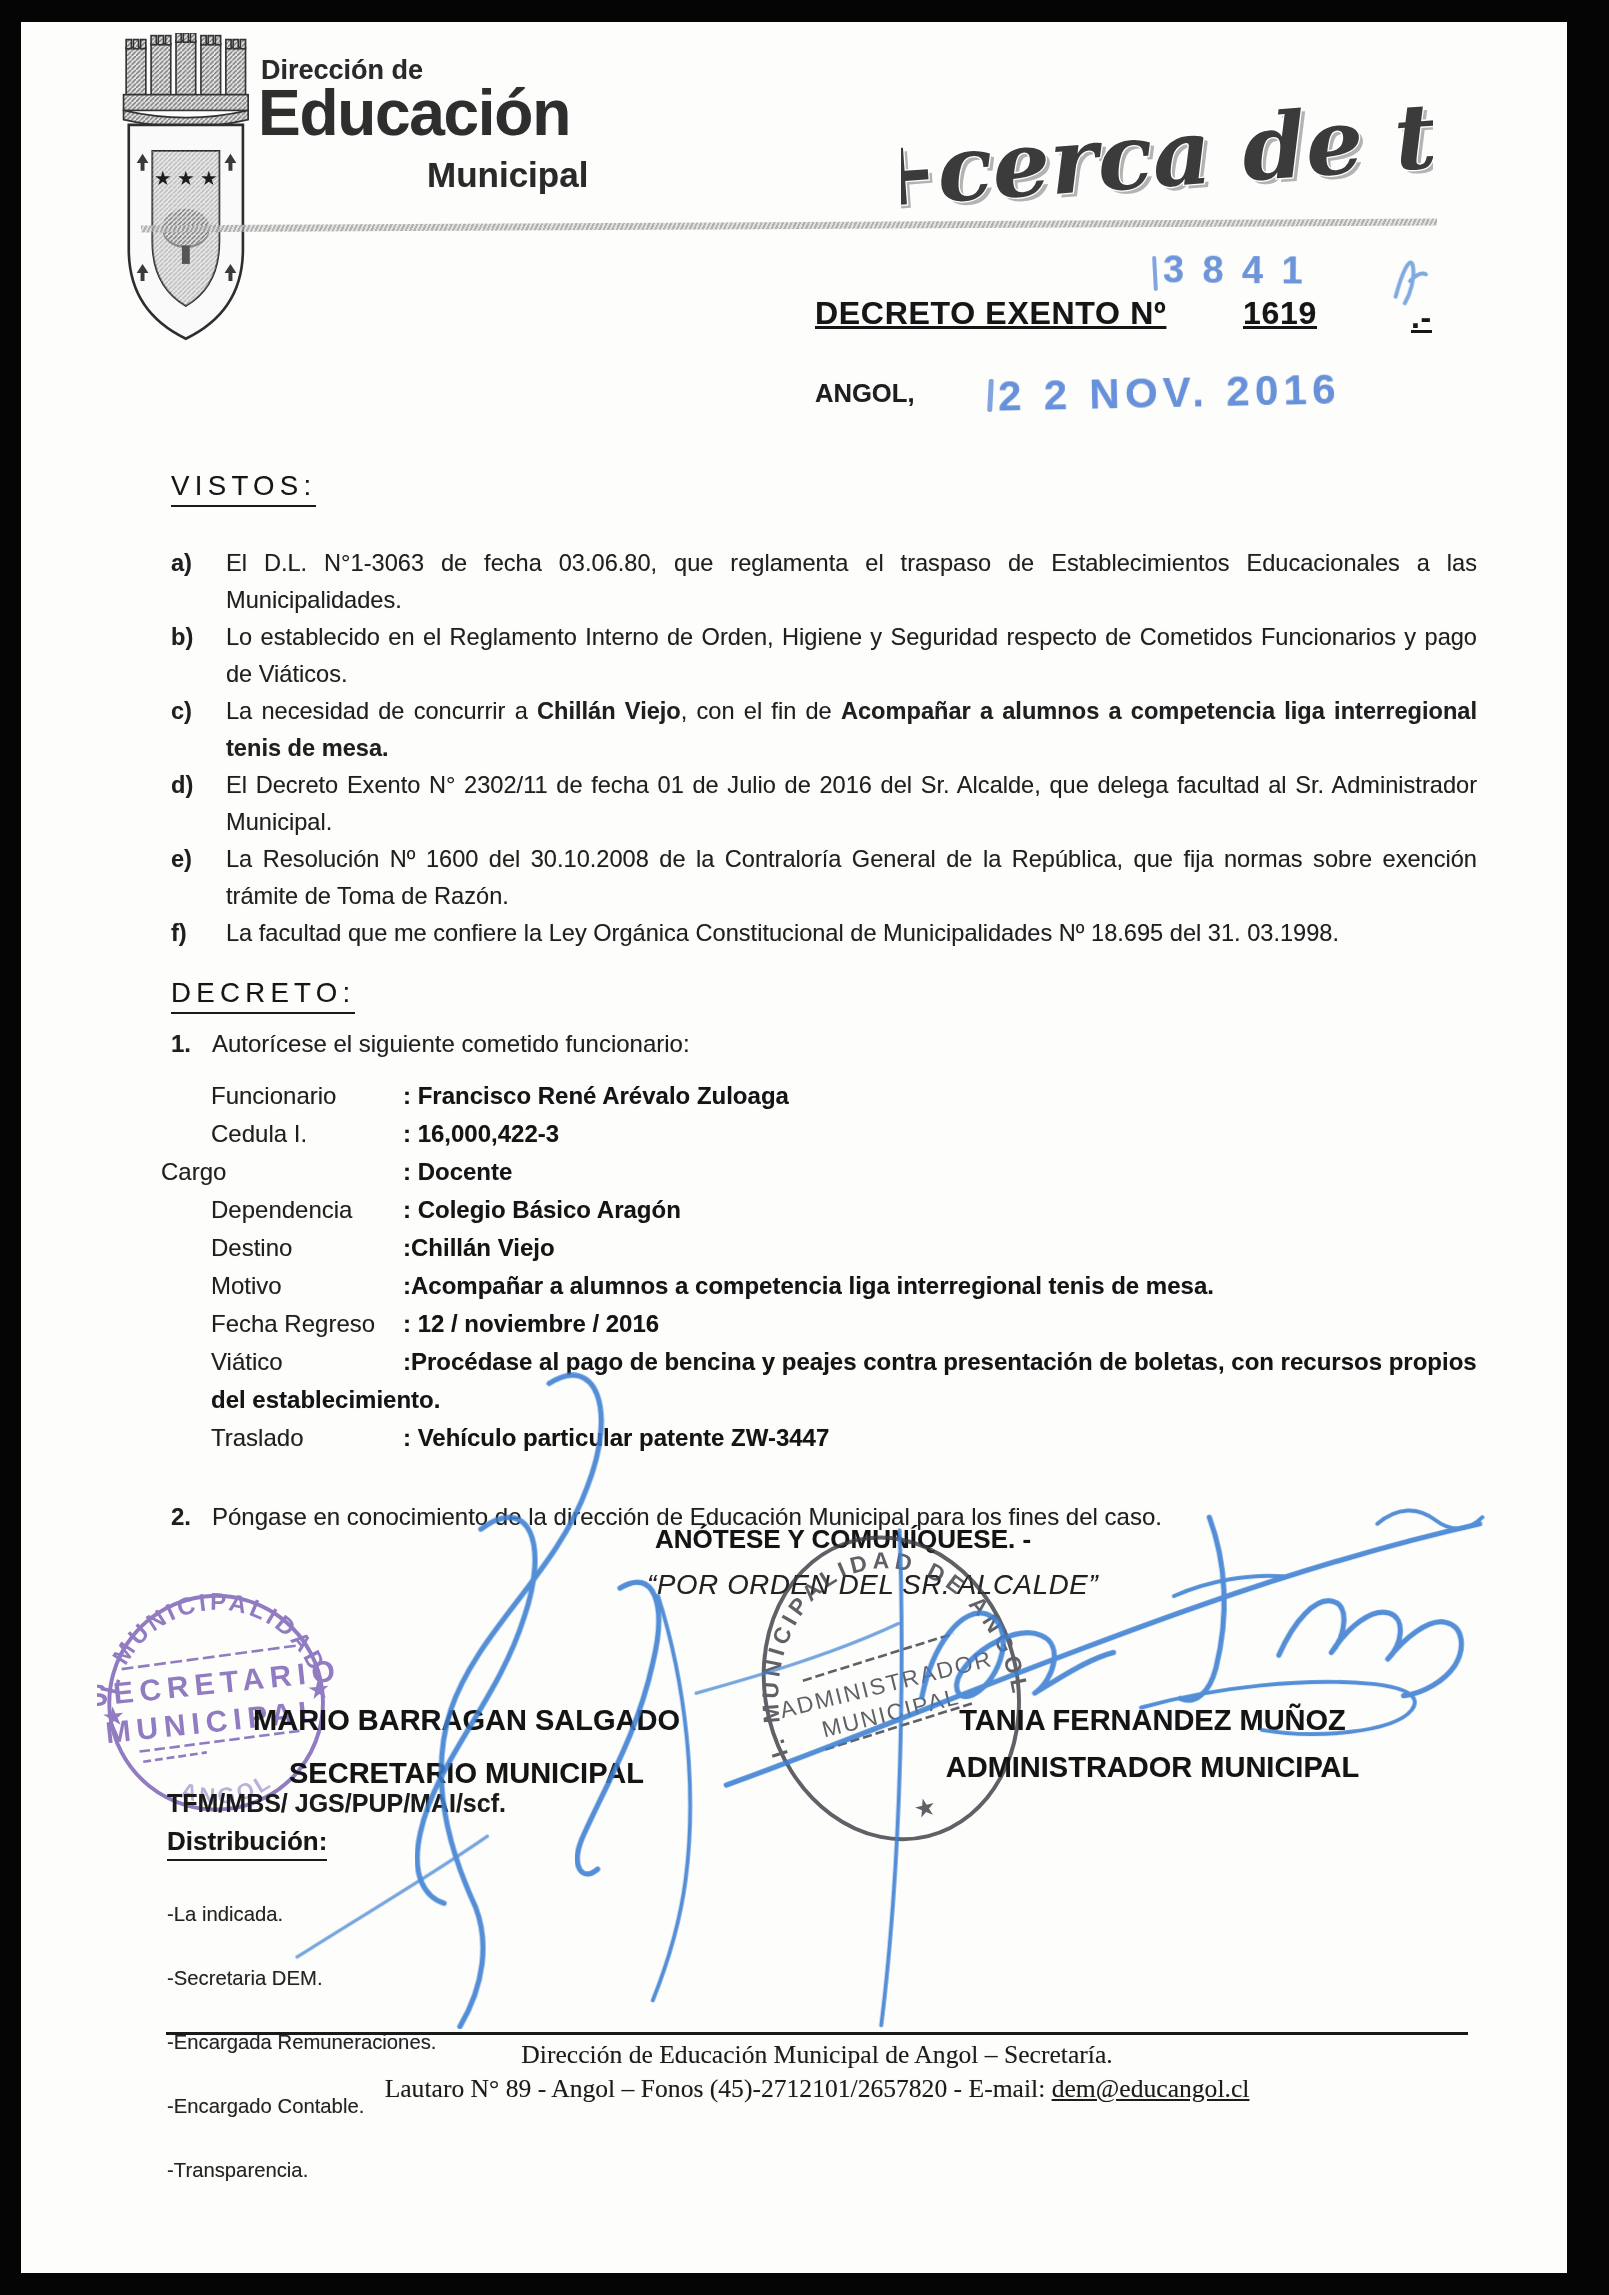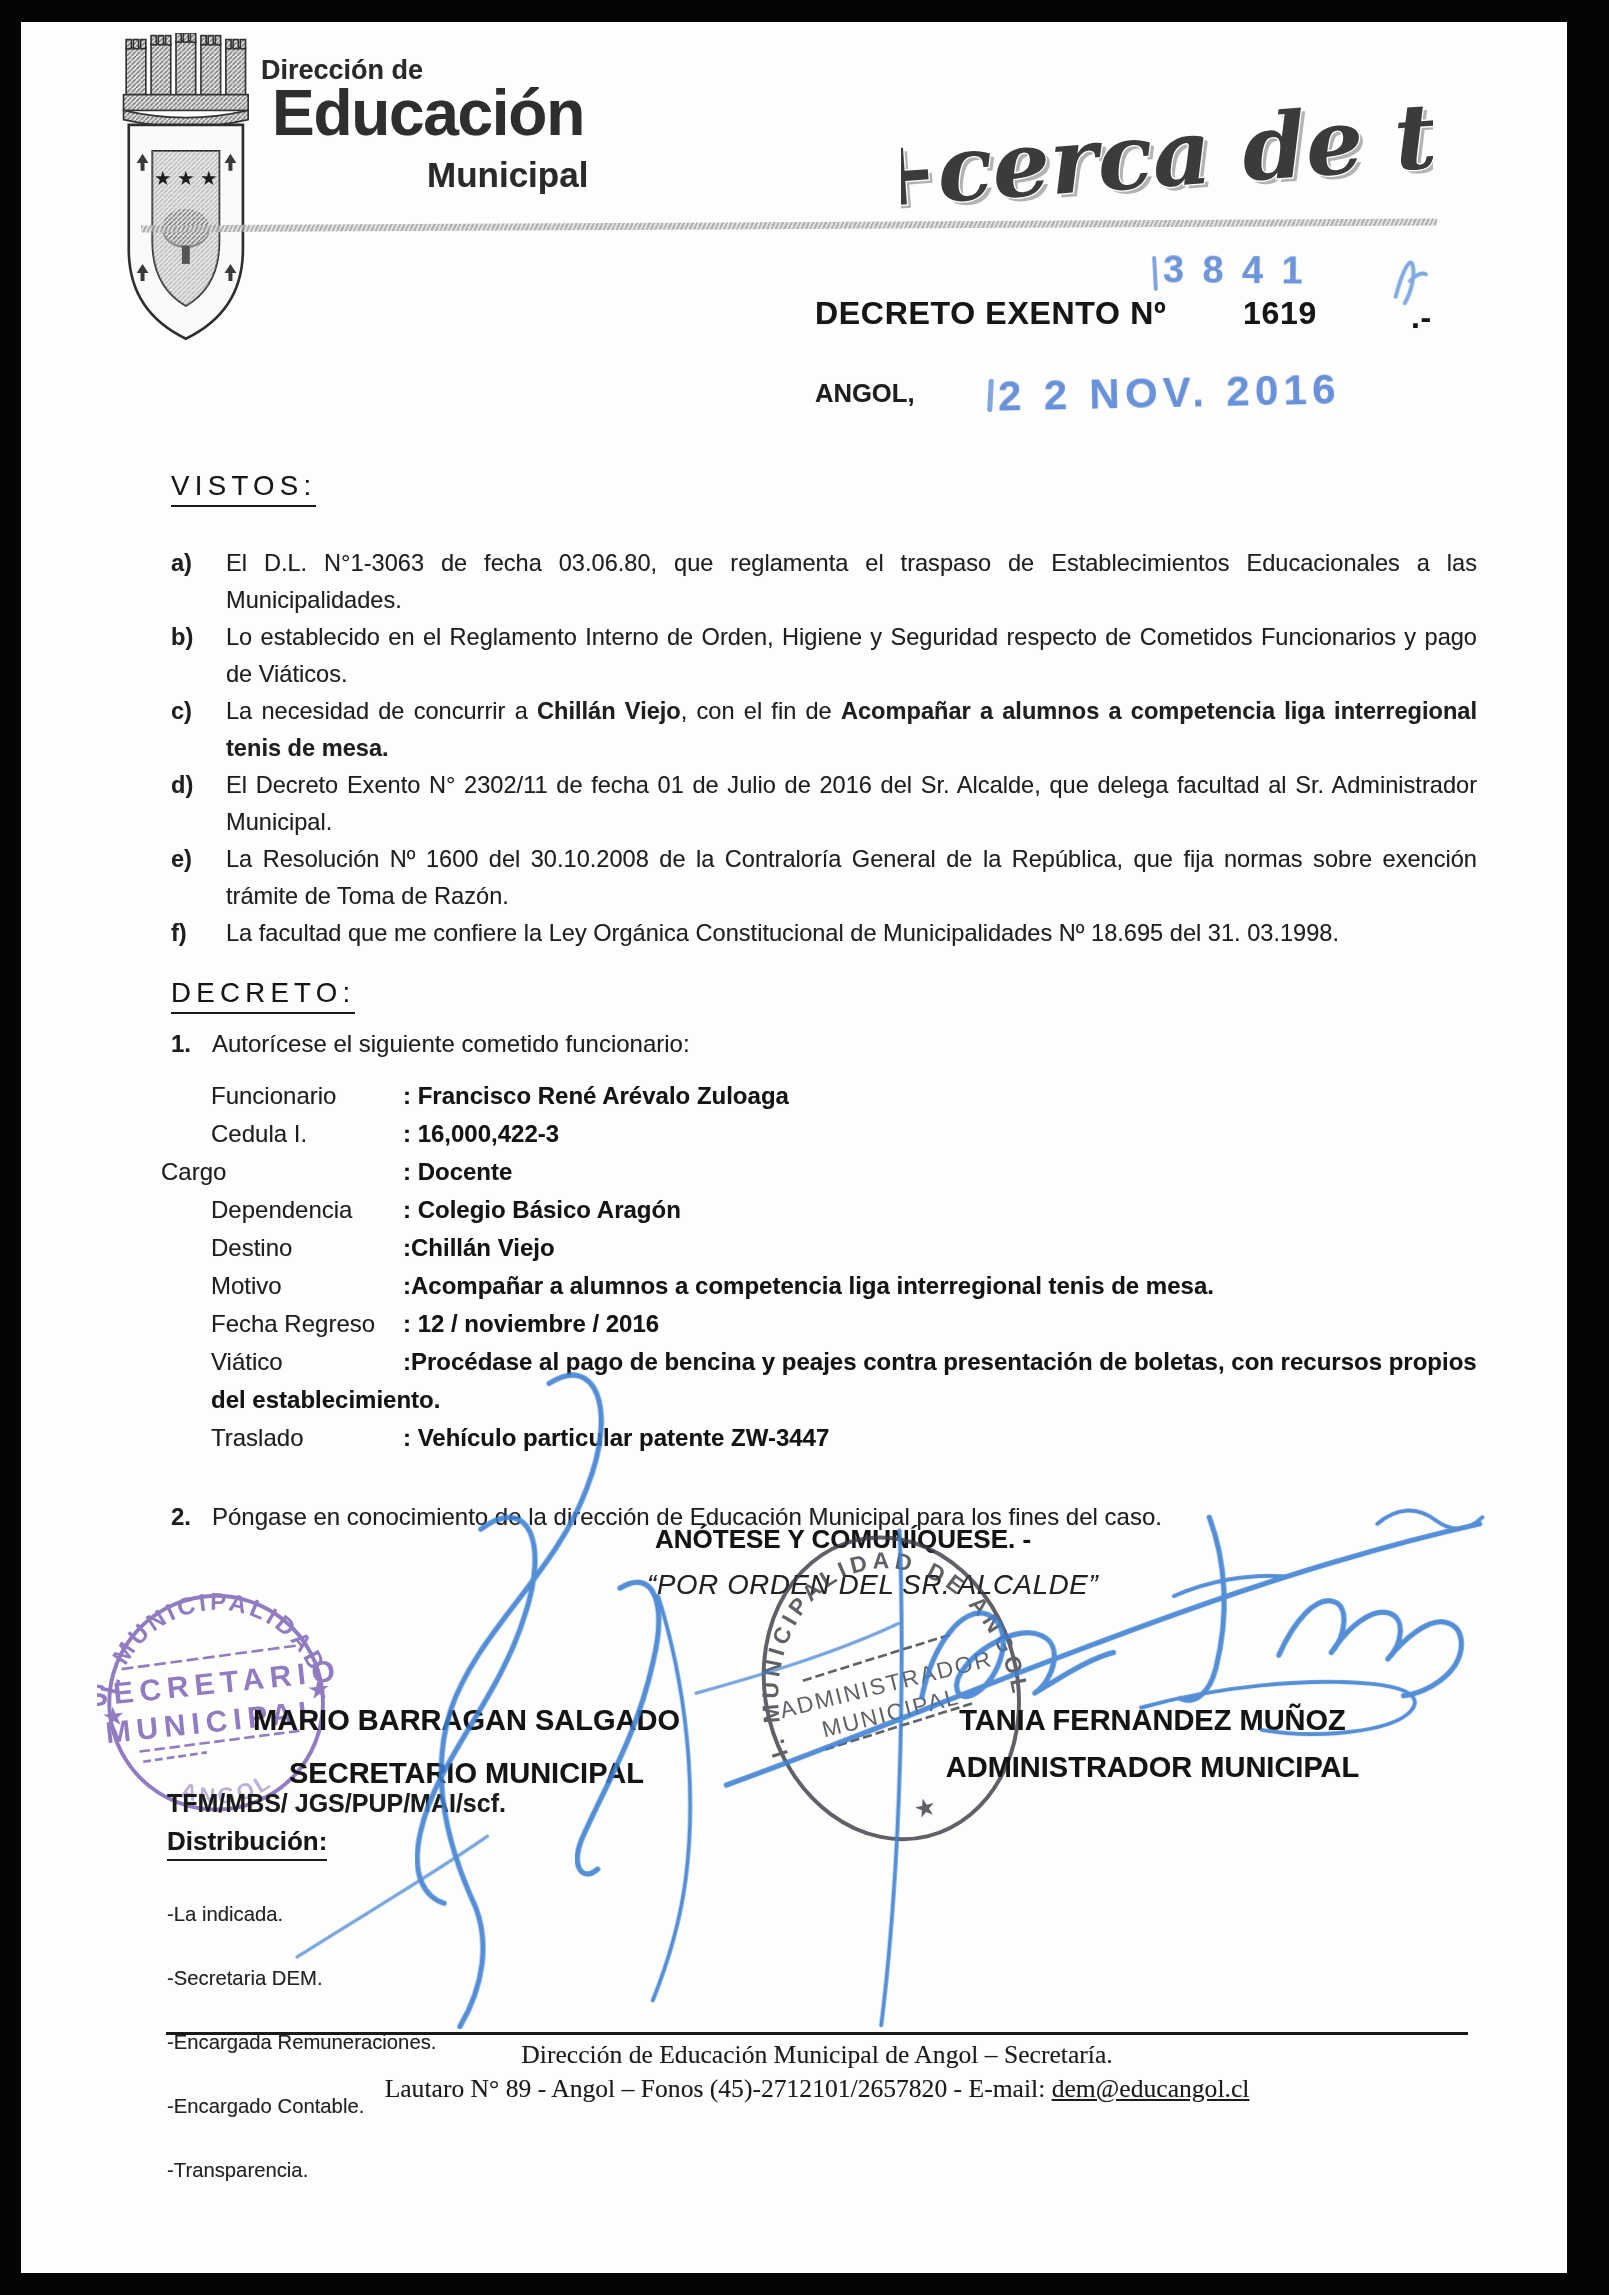--- a/index.html
+++ b/index.html
@@ -4,29 +4,29 @@
 <style>
   html,body{margin:0;padding:0;background:#0a0a0a;}
   .canvas{position:relative;width:1610px;height:2295px;background:#fdfdfc;overflow:hidden;
           font-family:"Liberation Sans",sans-serif;color:#1f1f1f;
           text-shadow:0 0 0.7px rgba(30,30,30,.35);}
   .abs{position:absolute;}
   .border{position:absolute;background:#050505;z-index:60;}
 
   
   .h-small{font-size:27px;font-weight:bold;color:#2a2a2a;}
-  .h-big{font-size:64px;font-weight:bold;letter-spacing:-1.3px;color:#2e2e2e;margin-left:14px;}
+  .h-big{font-size:64px;font-weight:bold;letter-spacing:-1.3px;color:#2e2e2e;}
   .h-mun{font-size:35px;font-weight:bold;color:#2a2a2a;}
   .rule-hatch{height:7.2px;background:repeating-linear-gradient(115deg,#9a9a9a 0 2px,#d9d9d9 2px 3.9px);
               transform:rotate(-0.3deg);opacity:.75;}
 
   
   .folio{font-size:38px;font-weight:bold;color:var(--stamp-blue,#4d7fd6);letter-spacing:18.4px;
          opacity:.82;transform:rotate(.5deg);filter:blur(0.3px);}
-  .title{font-size:32px;font-weight:bold;letter-spacing:0.7px;color:#161616;}
+  .title{font-size:32px;font-weight:bold;letter-spacing:0.7px;color:#161616;text-decoration:underline;}
   .city{font-size:25.6px;font-weight:bold;}
   .datestamp{font-size:42px;font-weight:bold;color:var(--stamp-blue,#4d7fd6);letter-spacing:5.3px;
              opacity:.85;transform:rotate(-1.2deg);filter:blur(0.3px);}
   .ink-bar{position:absolute;background:var(--stamp-blue,#4d7fd6);opacity:.7;border-radius:2px;}
 
   
   .sec-head{font-size:27.6px;font-weight:normal;letter-spacing:5.3px;border-bottom:2.6px solid #1a1a1a;
             padding-bottom:3.3px;color:#161616;}
   .vrow{display:flex;line-height:37px;font-size:23.6px;}
   .vlab{width:55px;font-weight:bold;flex:none;}

